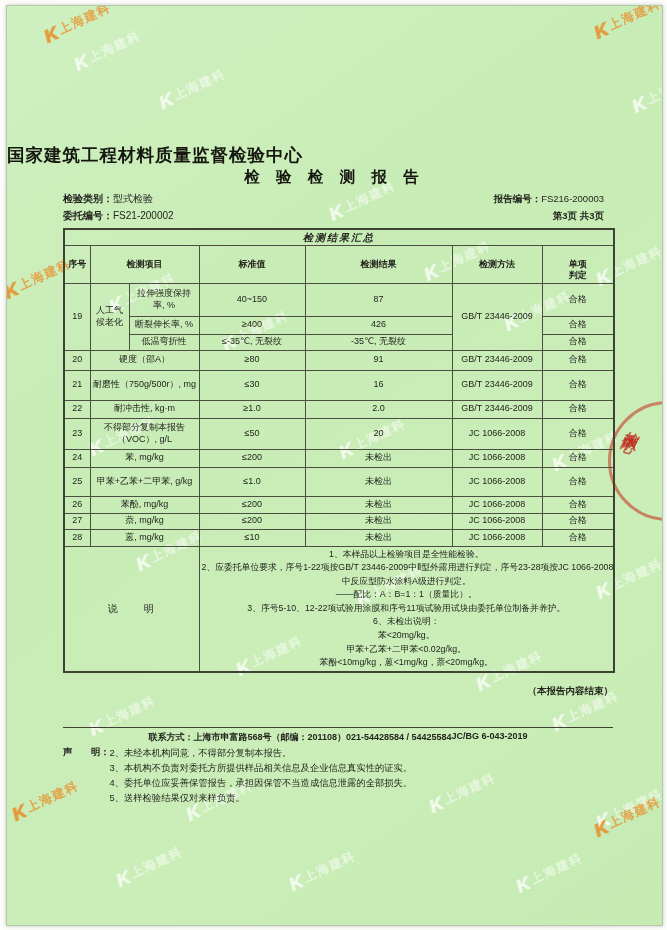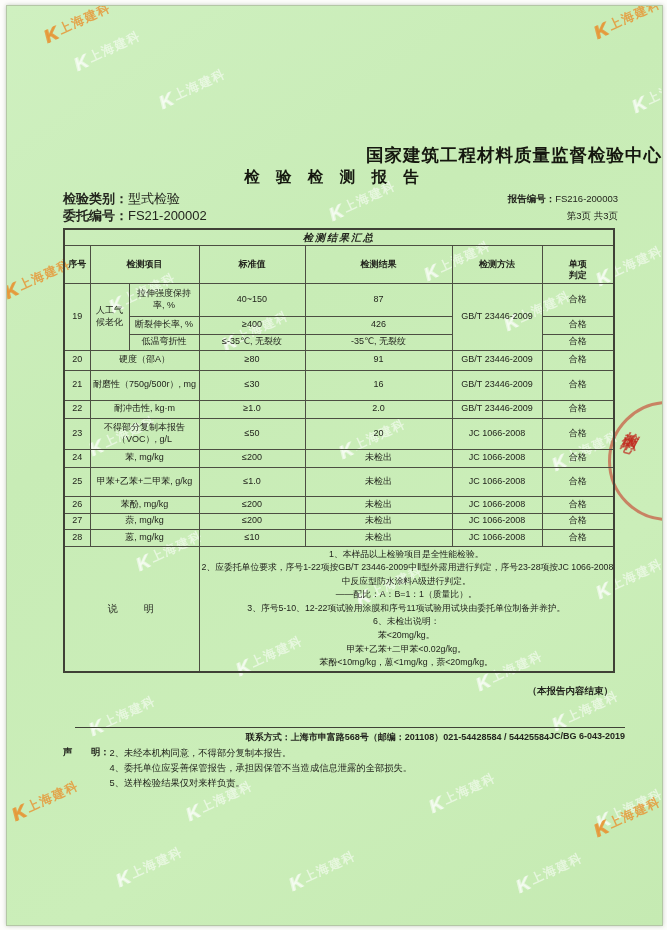--- a/index.html
+++ b/index.html
@@ -23,28 +23,28 @@
   .wm.white{color:rgba(255,255,255,0.55);}
   .wm.orange{color:rgba(230,150,55,0.85);}
   
   .stamp{position:absolute;left:601px;top:395px;width:114px;height:114px;
       border:3px solid rgba(198,44,30,0.55);border-radius:50%;}
   .stamp .stamp-text{position:absolute;left:14px;top:16px;
       writing-mode:vertical-rl;font-size:15px;line-height:1.1;
       color:rgba(192,40,28,0.7);font-family:"DejaVu Serif","Liberation Serif",serif;
       font-style:italic;font-weight:bold;transform:rotate(14deg);letter-spacing:2px;}
   
-  .title1{position:absolute;left:0;top:137px;width:100%;text-align:right;
+  .title1{position:absolute;left:0;top:137px;width:100%;text-align:left;
       font-size:17.5px;font-weight:bold;letter-spacing:1px;color:#15170f;}
   .title2{position:absolute;left:0;top:161px;width:100%;text-align:center;
       font-size:15.5px;font-weight:bold;letter-spacing:6px;color:#15170f;}
-  .meta-left{position:absolute;left:56px;top:184px;font-size:13px;line-height:17px;}
-  .meta-right{position:absolute;right:44px;top:184px;font-size:9.5px;line-height:17px;text-align:right;}
+  .meta-left{position:absolute;left:56px;top:184px;font-size:10px;line-height:17px;}
+  .meta-right{position:absolute;right:58px;top:184px;font-size:9.5px;line-height:17px;text-align:right;}
   .meta-label{font-weight:bold;}
-  .pageinfo{font-weight:normal;}
+  .pageinfo{font-weight:bold;}
   
   table.report{
     position:absolute;left:56px;top:222px;width:550px;
     border-collapse:collapse;table-layout:fixed;
     font-size:9px;color:#23251e;
   }
   table.report td,table.report th{
     border:1px solid #4c4e42;padding:1px 2px;text-align:center;vertical-align:middle;
     font-weight:normal;line-height:11.5px;overflow:hidden;
   }
@@ -56,21 +56,21 @@
   .h34{height:33px}.h19{height:18px}.h17{height:16px}.h21{height:20px}
   .h31{height:30px}.h32{height:31px}.h30{height:29px}.h18{height:17px}
   .w2{display:inline-block;width:21px;line-height:11px;margin-top:12px;}
   td.notes-label{font-weight:bold;font-size:10px;letter-spacing:2px;}
   td.notes-body{text-align:left;vertical-align:top;padding:4px 6px;margin-left:8px;}
   .note-line{font-size:8.8px;line-height:13.6px;white-space:nowrap;}
   
   .end-note{position:absolute;right:49px;top:679px;font-size:9.5px;font-weight:bold;}
   .contact-row{position:absolute;left:56px;top:721px;width:550px;
       border-top:1.5px solid #3f4136;padding-top:3px;
-      display:flex;justify-content:flex-end;font-size:9px;font-weight:bold;margin-left:12px;}
+      display:flex;justify-content:center;font-size:9px;font-weight:bold;}
   .statement{position:absolute;left:56px;top:740px;width:556px;display:flex;font-size:9.3px;}
   .statement .st-label{font-weight:bold;white-space:pre;}
   .statement .st-lines div{line-height:15px;}
 </style>
 </head>
 <body>
 
 <div class="page">
 
   <div id="wm-layer">
@@ -348,18 +348,19 @@
 
   <div class="contact-row">
     <span>联系方式：上海市申富路568号（邮编：201108）021-54428584 / 54425584</span>
     <span>JC/BG 6-043-2019</span>
   </div>
 
   <div class="statement">
     <span class="st-label">声　　明：</span>
     <div class="st-lines">
       <div>2、未经本机构同意，不得部分复制本报告。</div>
+      <div>3、本机构不负责对委托方所提供样品相关信息及企业信息真实性的证实。</div>
       <div>4、委托单位应妥善保管报告，承担因保管不当造成信息泄露的全部损失。</div>
       <div>5、送样检验结果仅对来样负责。</div>
     </div>
   </div>
 
 </div>
 
 </body></html>

